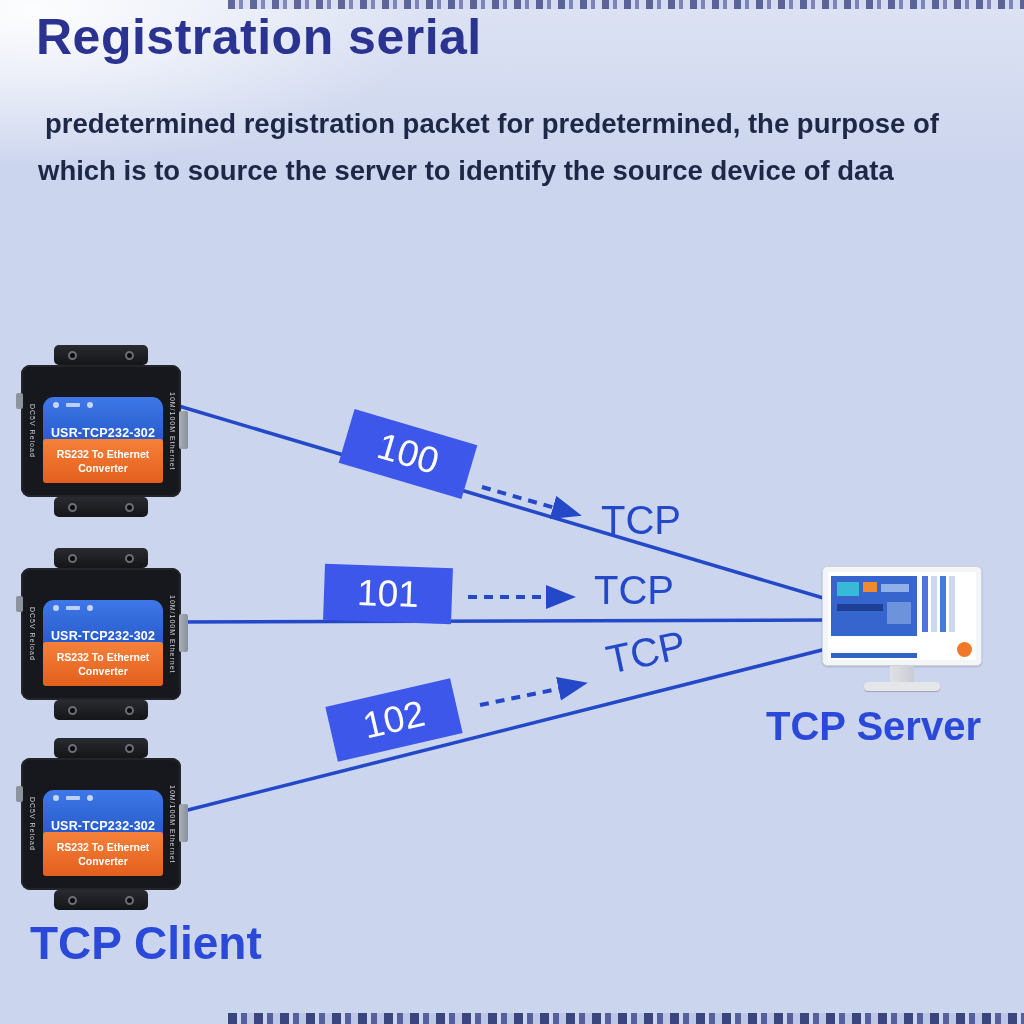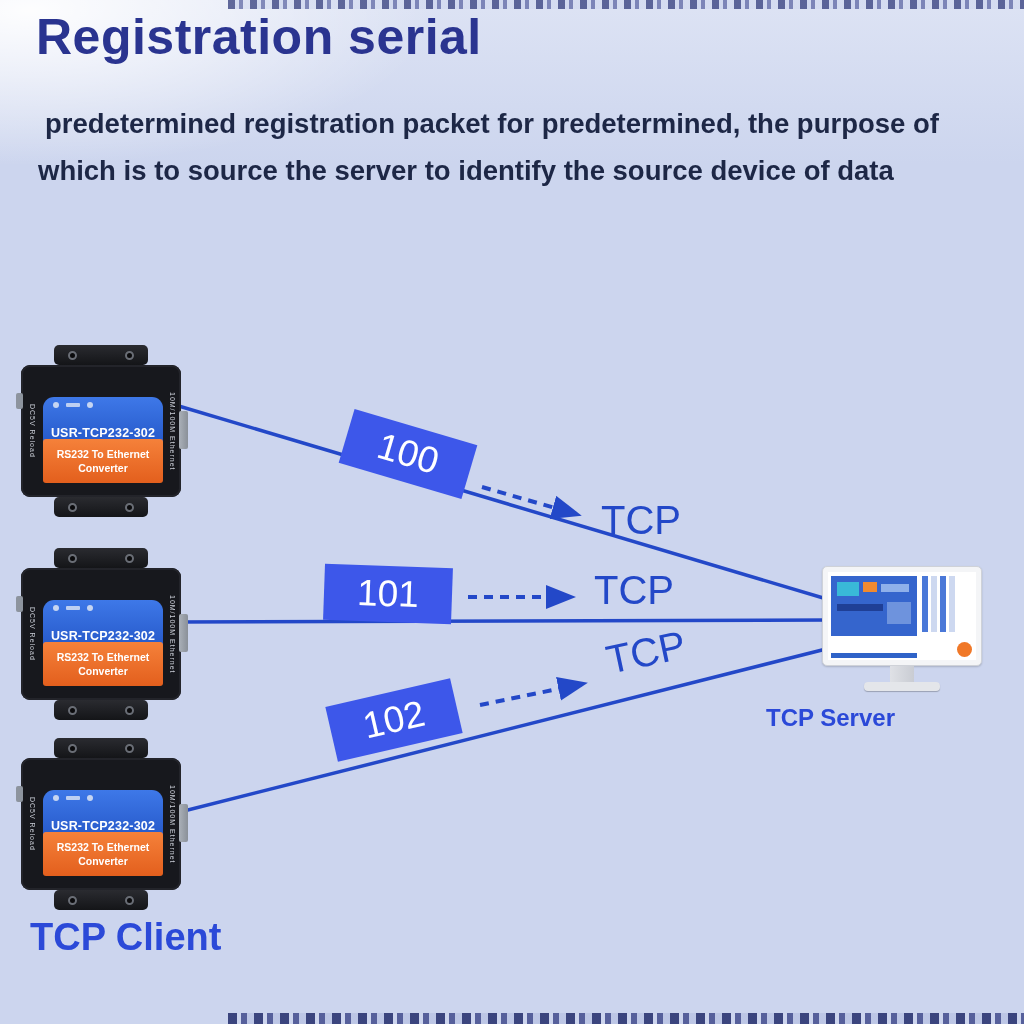--- a/index.html
+++ b/index.html
@@ -15,23 +15,23 @@
   
   .page-title { position:absolute; left:36px; top:8px; z-index:5;
     font-size:50px; font-weight:700; color:#2a3490; letter-spacing:.5px; }
   .description { position:absolute; left:36px; top:100px; z-index:5;
     color:#1d2746; font-size:27.5px; font-weight:700; line-height:47px; }
   .description .l2 { padding-left:9px; }
   .description .l3 { padding-left:2px; }
 
   
   .client-label { position:absolute; left:30px; top:916px; z-index:5;
-    font-size:38px; font-weight:700; color:#2b49d8; }
+    font-size:46px; font-weight:700; color:#2b49d8; }
   .server-label { position:absolute; left:766px; top:704px; z-index:5;
-    font-size:24px; font-weight:700; color:#2b49d8; }
+    font-size:40px; font-weight:700; color:#2b49d8; }
 
   
   .links { position:absolute; left:0; top:0; z-index:1; }
   .solid { stroke:#2348c8; stroke-width:3.5; fill:none; }
   .dash  { stroke:#2348c8; stroke-width:4; stroke-dasharray:9 7; fill:none; }
 
   
   .packet-label { position:absolute; z-index:3; width:128px; height:56px;
     background:#3d57ea; color:#ffffff; font-size:37px;
     display:flex; align-items:center; justify-content:center; }

